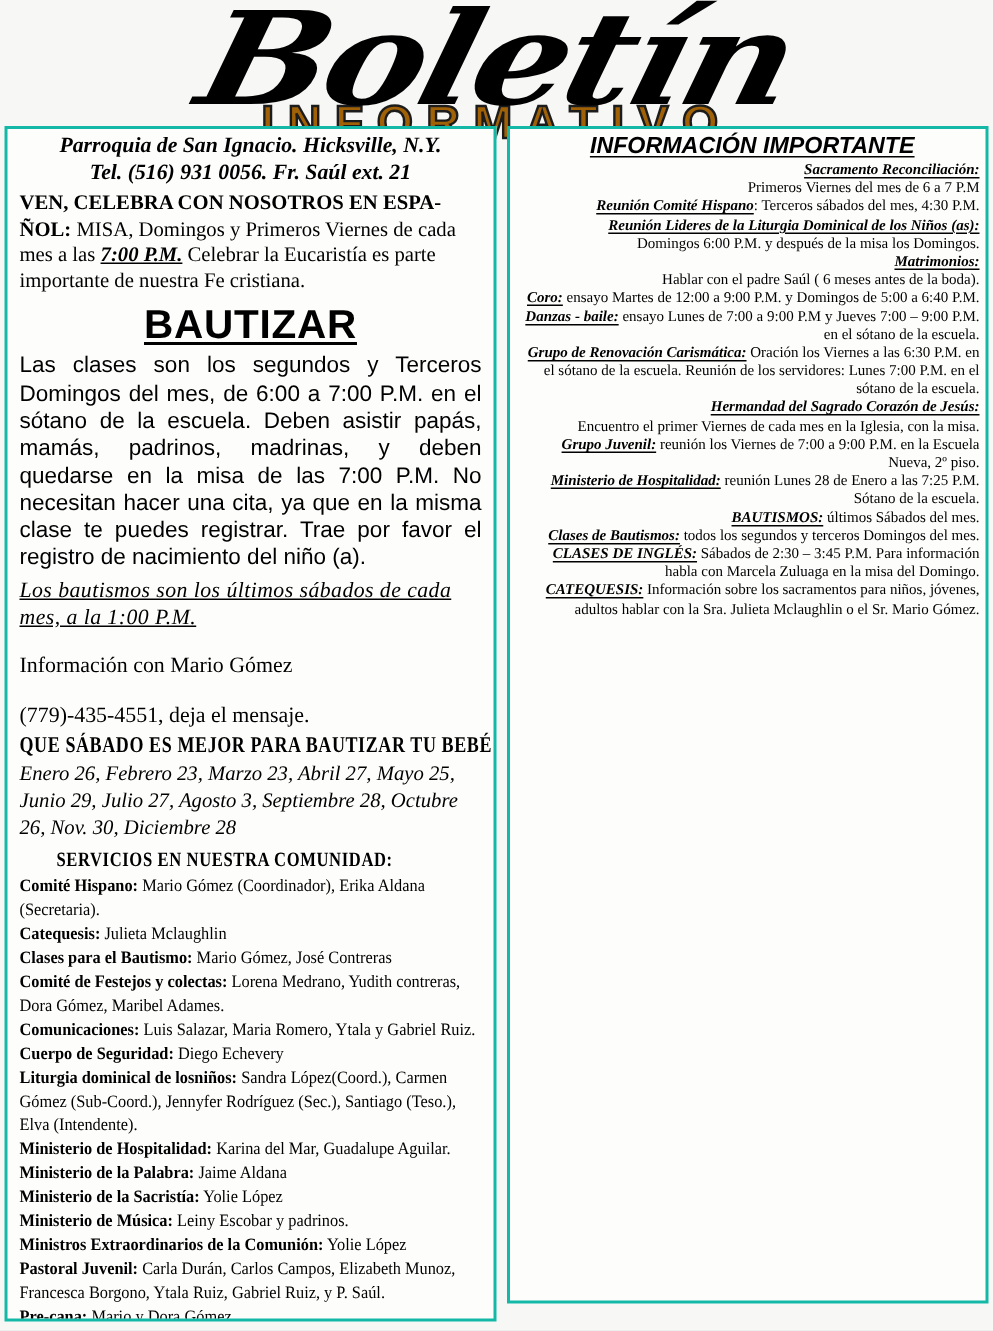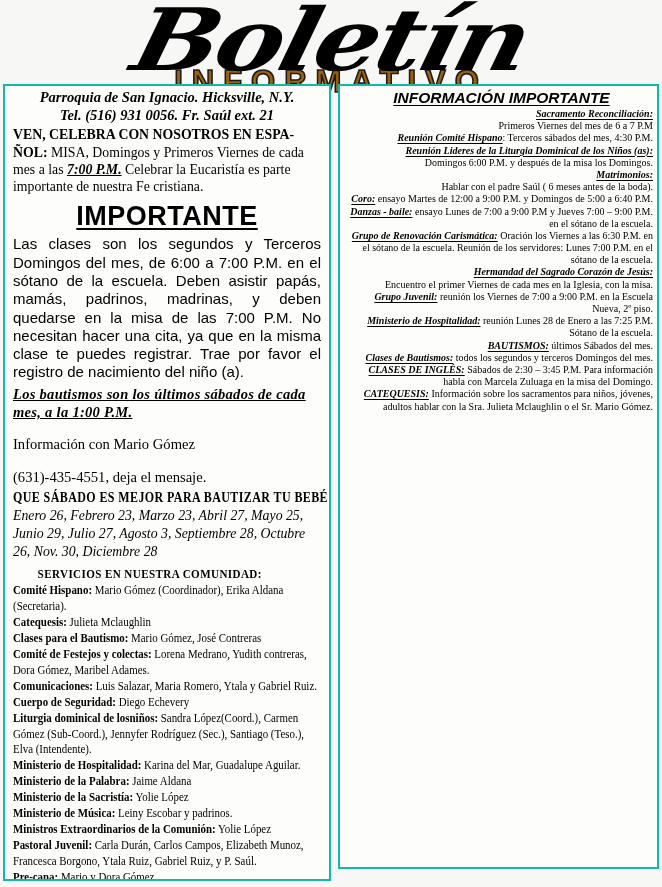--- a/index.html
+++ b/index.html
@@ -37,21 +37,21 @@
   .baptisms-h {
     font-family:"Liberation Sans", sans-serif; font-weight:bold; font-size:27px;
     text-align:center; margin:6px 0 3px 0; letter-spacing:0.5px;
   }
   .baptisms-h span { text-decoration:underline; text-underline-offset:3px; }
   .baptisms-body {
     font-family:"Liberation Sans", sans-serif; font-size:15px;
     line-height:1.22; text-align:justify;
   }
   .schedule {
-    font-weight:bold; font-style:italic; font-size:14.5px; line-height:1.25;
+    font-weight:normal; font-style:italic; font-size:14.5px; line-height:1.25;
     text-decoration:underline; margin-top:3px; letter-spacing:0.3px;
   }
   .contact { font-size:14.6px; line-height:1.3; margin-top:14px; }
   .dates-h {
     font-weight:bold; font-size:15px; margin-top:2px; white-space:nowrap;
     transform:scaleX(0.80); transform-origin:0 50%; letter-spacing:0.5px;
   }
   .dates { font-style:italic; font-size:13.8px; line-height:1.3; margin-top:1px; }
   .services-h { text-align:left; margin-top:3px; }
   .services-h span {
@@ -86,29 +86,29 @@
 
   <div class="box box-left">
     <div class="parish">Parroquia de San Ignacio. Hicksville, N.Y.</div>
     <div class="parish">Tel. (516) 931 0056. Fr. Saúl ext. 21</div>
 
     <div class="invite">
       <span class="invite-bold">VEN, CELEBRA CON NOSOTROS EN ESPA-ÑOL:</span><span> MISA, Domingos y Primeros Viernes de cada mes a las </span><span class="invite-time">7:00 P.M.</span><span> Celebrar la Eucaristía es parte importante de nuestra Fe cristiana.</span>
     </div>
 
     <div class="baptisms-h">
-      <span>IMPORTANTE</span>
+      <span>BAUTIZAR</span>
     </div>
 
     <div class="baptisms-body">Las clases son los segundos y Terceros Domingos del mes, de 6:00 a 7:00 P.M. en el sótano de la escuela. Deben asistir papás, mamás, padrinos, madrinas, y deben quedarse en la misa de las 7:00 P.M.  No necesitan hacer una cita, ya que en la misma clase te puedes registrar. Trae por favor el registro de nacimiento del niño (a).</div>
 
     <div class="schedule">Los bautismos son los últimos sábados de cada mes, a la 1:00 P.M.</div>
 
     <div class="contact">Información con Mario Gómez</div>
-    <div class="contact">(631)-435-4551, deja el mensaje.</div>
+    <div class="contact">(779)-435-4551, deja el mensaje.</div>
 
     <div class="dates-h">QUE SÁBADO ES MEJOR PARA BAUTIZAR TU BEBÉ</div>
     <div class="dates">Enero 26, Febrero 23, Marzo 23, Abril 27,  Mayo 25, Junio 29, Julio 27, Agosto 3,  Septiembre 28, Octubre 26, Nov.  30, Diciembre 28</div>
 
     <div class="services-h">
       <span>SERVICIOS EN NUESTRA COMUNIDAD:</span>
     </div>
 
     <div class="services-list">
 

